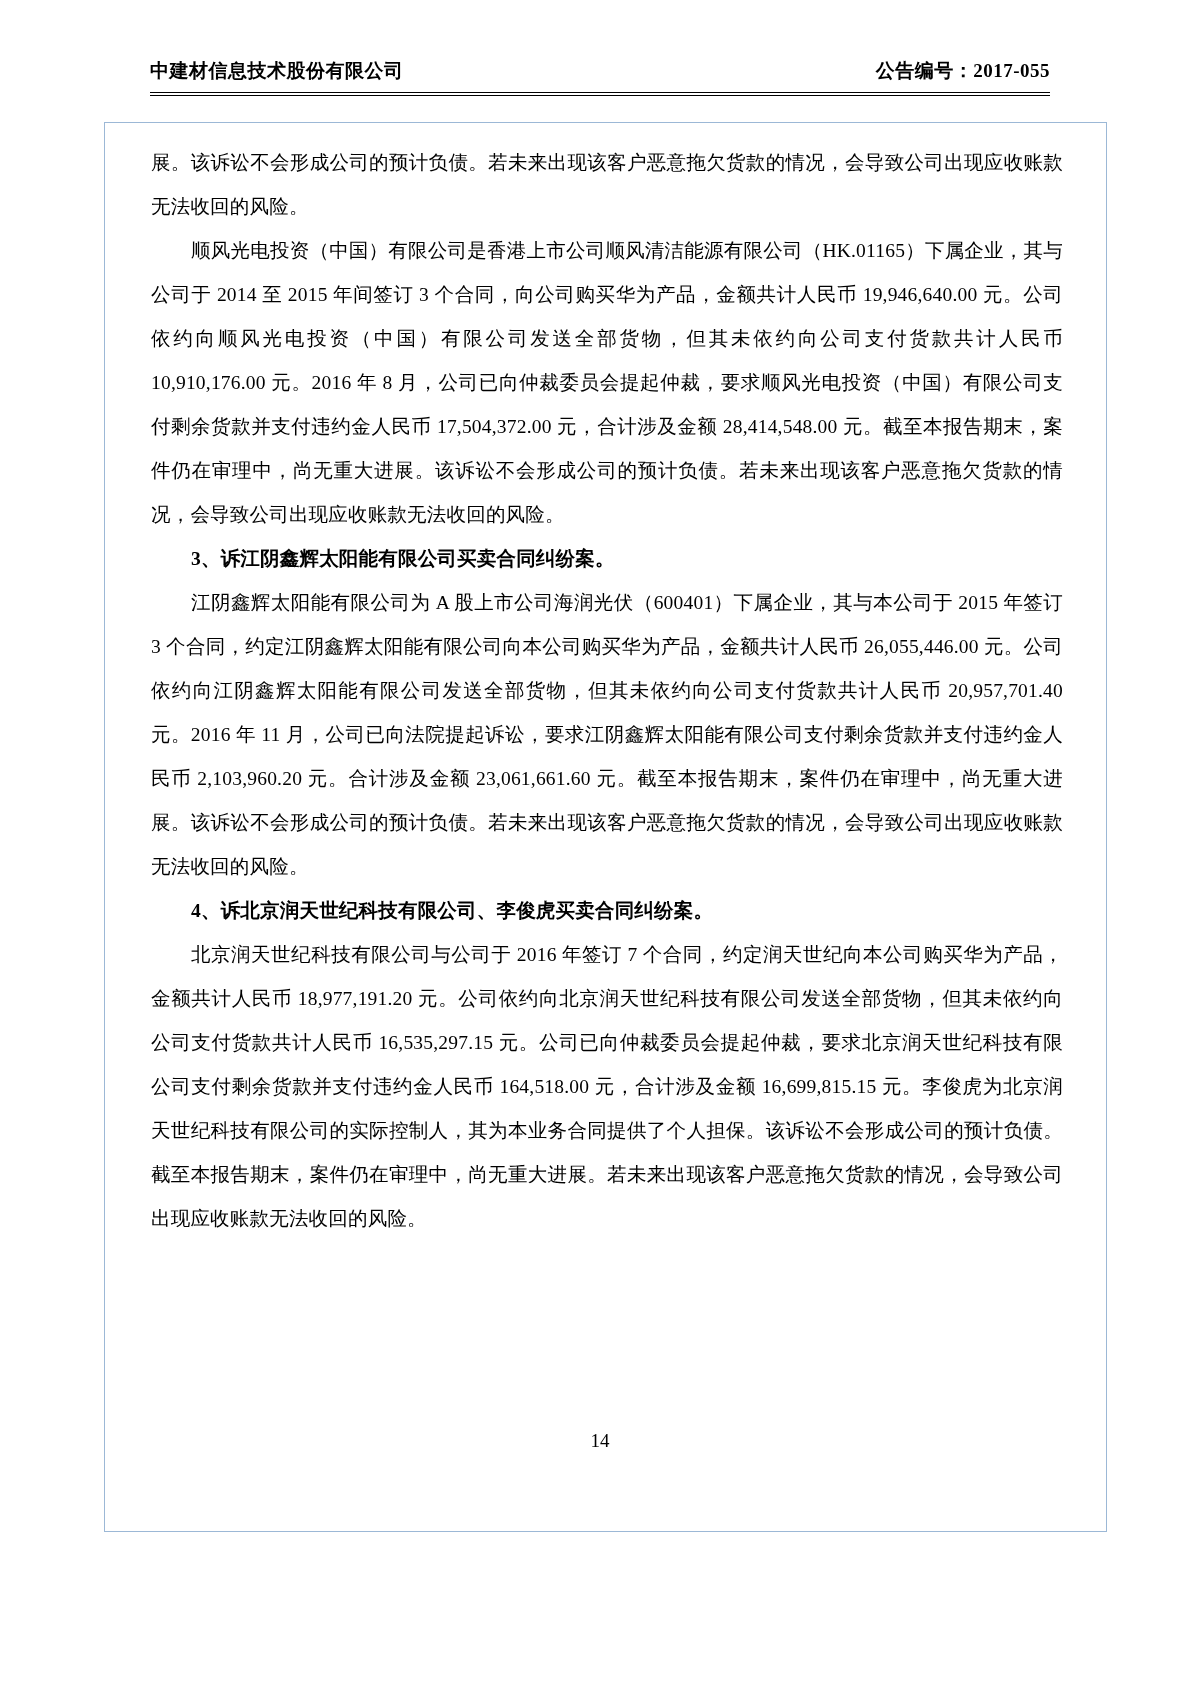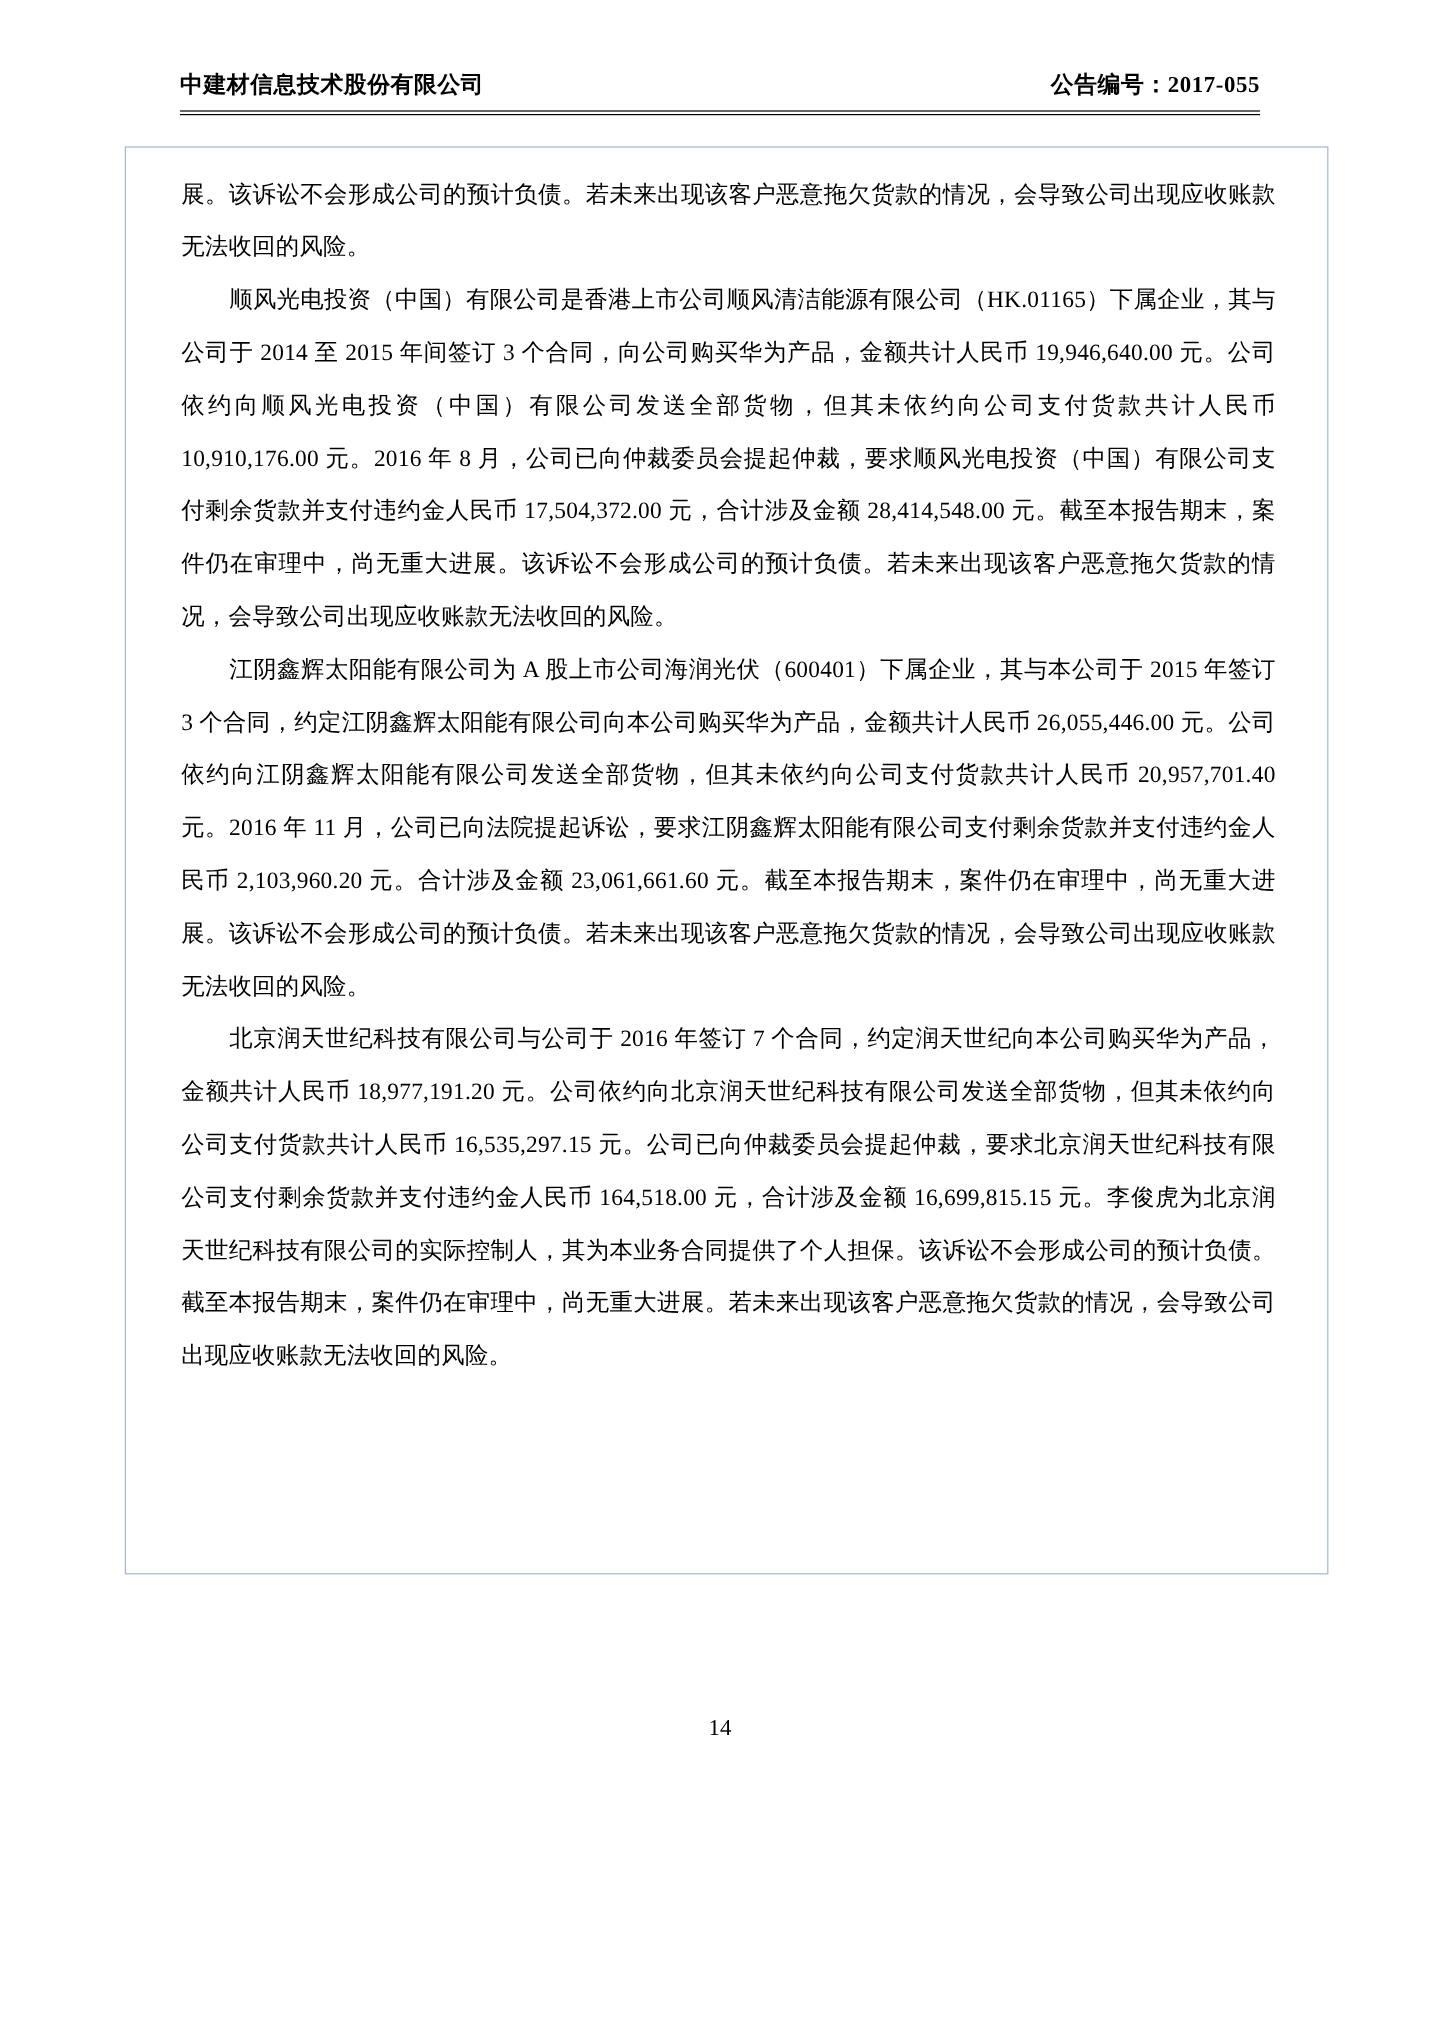--- a/index.html
+++ b/index.html
@@ -40,21 +40,21 @@
     background: #000000;
   }
   .header-rule.second {
     top: 95px;
   }
   .content-box {
     position: absolute;
     top: 122px;
     left: 104px;
     width: 1003px;
-    height: 1190px;
+    height: 1410px;
     border: 1px solid #9cb8d6;
     box-sizing: border-box;
   }
   .content-inner {
     position: absolute;
     top: 18px;
     left: 46px;
     width: 912px;
   }
   p {
@@ -90,20 +90,22 @@
     <span>中建材信息技术股份有限公司</span>
     <span>公告编号：2017-055</span>
   </div>
   <div class="header-rule"></div>
   <div class="header-rule second"></div>
 
   <div class="content-box">
     <div class="content-inner">
       <p>展。该诉讼不会形成公司的预计负债。若未来出现该客户恶意拖欠货款的情况，会导致公司出现应收账款无法收回的风险。</p>
       <p class="indent">顺风光电投资（中国）有限公司是香港上市公司顺风清洁能源有限公司（HK.01165）下属企业，其与公司于 2014 至 2015 年间签订 3 个合同，向公司购买华为产品，金额共计人民币 19,946,640.00 元。公司依约向顺风光电投资（中国）有限公司发送全部货物，但其未依约向公司支付货款共计人民币 10,910,176.00 元。2016 年 8 月，公司已向仲裁委员会提起仲裁，要求顺风光电投资（中国）有限公司支付剩余货款并支付违约金人民币 17,504,372.00 元，合计涉及金额 28,414,548.00 元。截至本报告期末，案件仍在审理中，尚无重大进展。该诉讼不会形成公司的预计负债。若未来出现该客户恶意拖欠货款的情况，会导致公司出现应收账款无法收回的风险。</p>
+      <p class="heading">3、诉江阴鑫辉太阳能有限公司买卖合同纠纷案。</p>
       <p class="indent">江阴鑫辉太阳能有限公司为 A 股上市公司海润光伏（600401）下属企业，其与本公司于 2015 年签订 3 个合同，约定江阴鑫辉太阳能有限公司向本公司购买华为产品，金额共计人民币 26,055,446.00 元。公司依约向江阴鑫辉太阳能有限公司发送全部货物，但其未依约向公司支付货款共计人民币 20,957,701.40 元。2016 年 11 月，公司已向法院提起诉讼，要求江阴鑫辉太阳能有限公司支付剩余货款并支付违约金人民币 2,103,960.20 元。合计涉及金额 23,061,661.60 元。截至本报告期末，案件仍在审理中，尚无重大进展。该诉讼不会形成公司的预计负债。若未来出现该客户恶意拖欠货款的情况，会导致公司出现应收账款无法收回的风险。</p>
+      <p class="heading">4、诉北京润天世纪科技有限公司、李俊虎买卖合同纠纷案。</p>
       <p class="indent">北京润天世纪科技有限公司与公司于 2016 年签订 7 个合同，约定润天世纪向本公司购买华为产品，金额共计人民币 18,977,191.20 元。公司依约向北京润天世纪科技有限公司发送全部货物，但其未依约向公司支付货款共计人民币 16,535,297.15 元。公司已向仲裁委员会提起仲裁，要求北京润天世纪科技有限公司支付剩余货款并支付违约金人民币 164,518.00 元，合计涉及金额 16,699,815.15 元。李俊虎为北京润天世纪科技有限公司的实际控制人，其为本业务合同提供了个人担保。该诉讼不会形成公司的预计负债。截至本报告期末，案件仍在审理中，尚无重大进展。若未来出现该客户恶意拖欠货款的情况，会导致公司出现应收账款无法收回的风险。</p>
     </div>
   </div>
 
   <div class="page-number">14</div>
 
 </div>
 
 </body></html>

